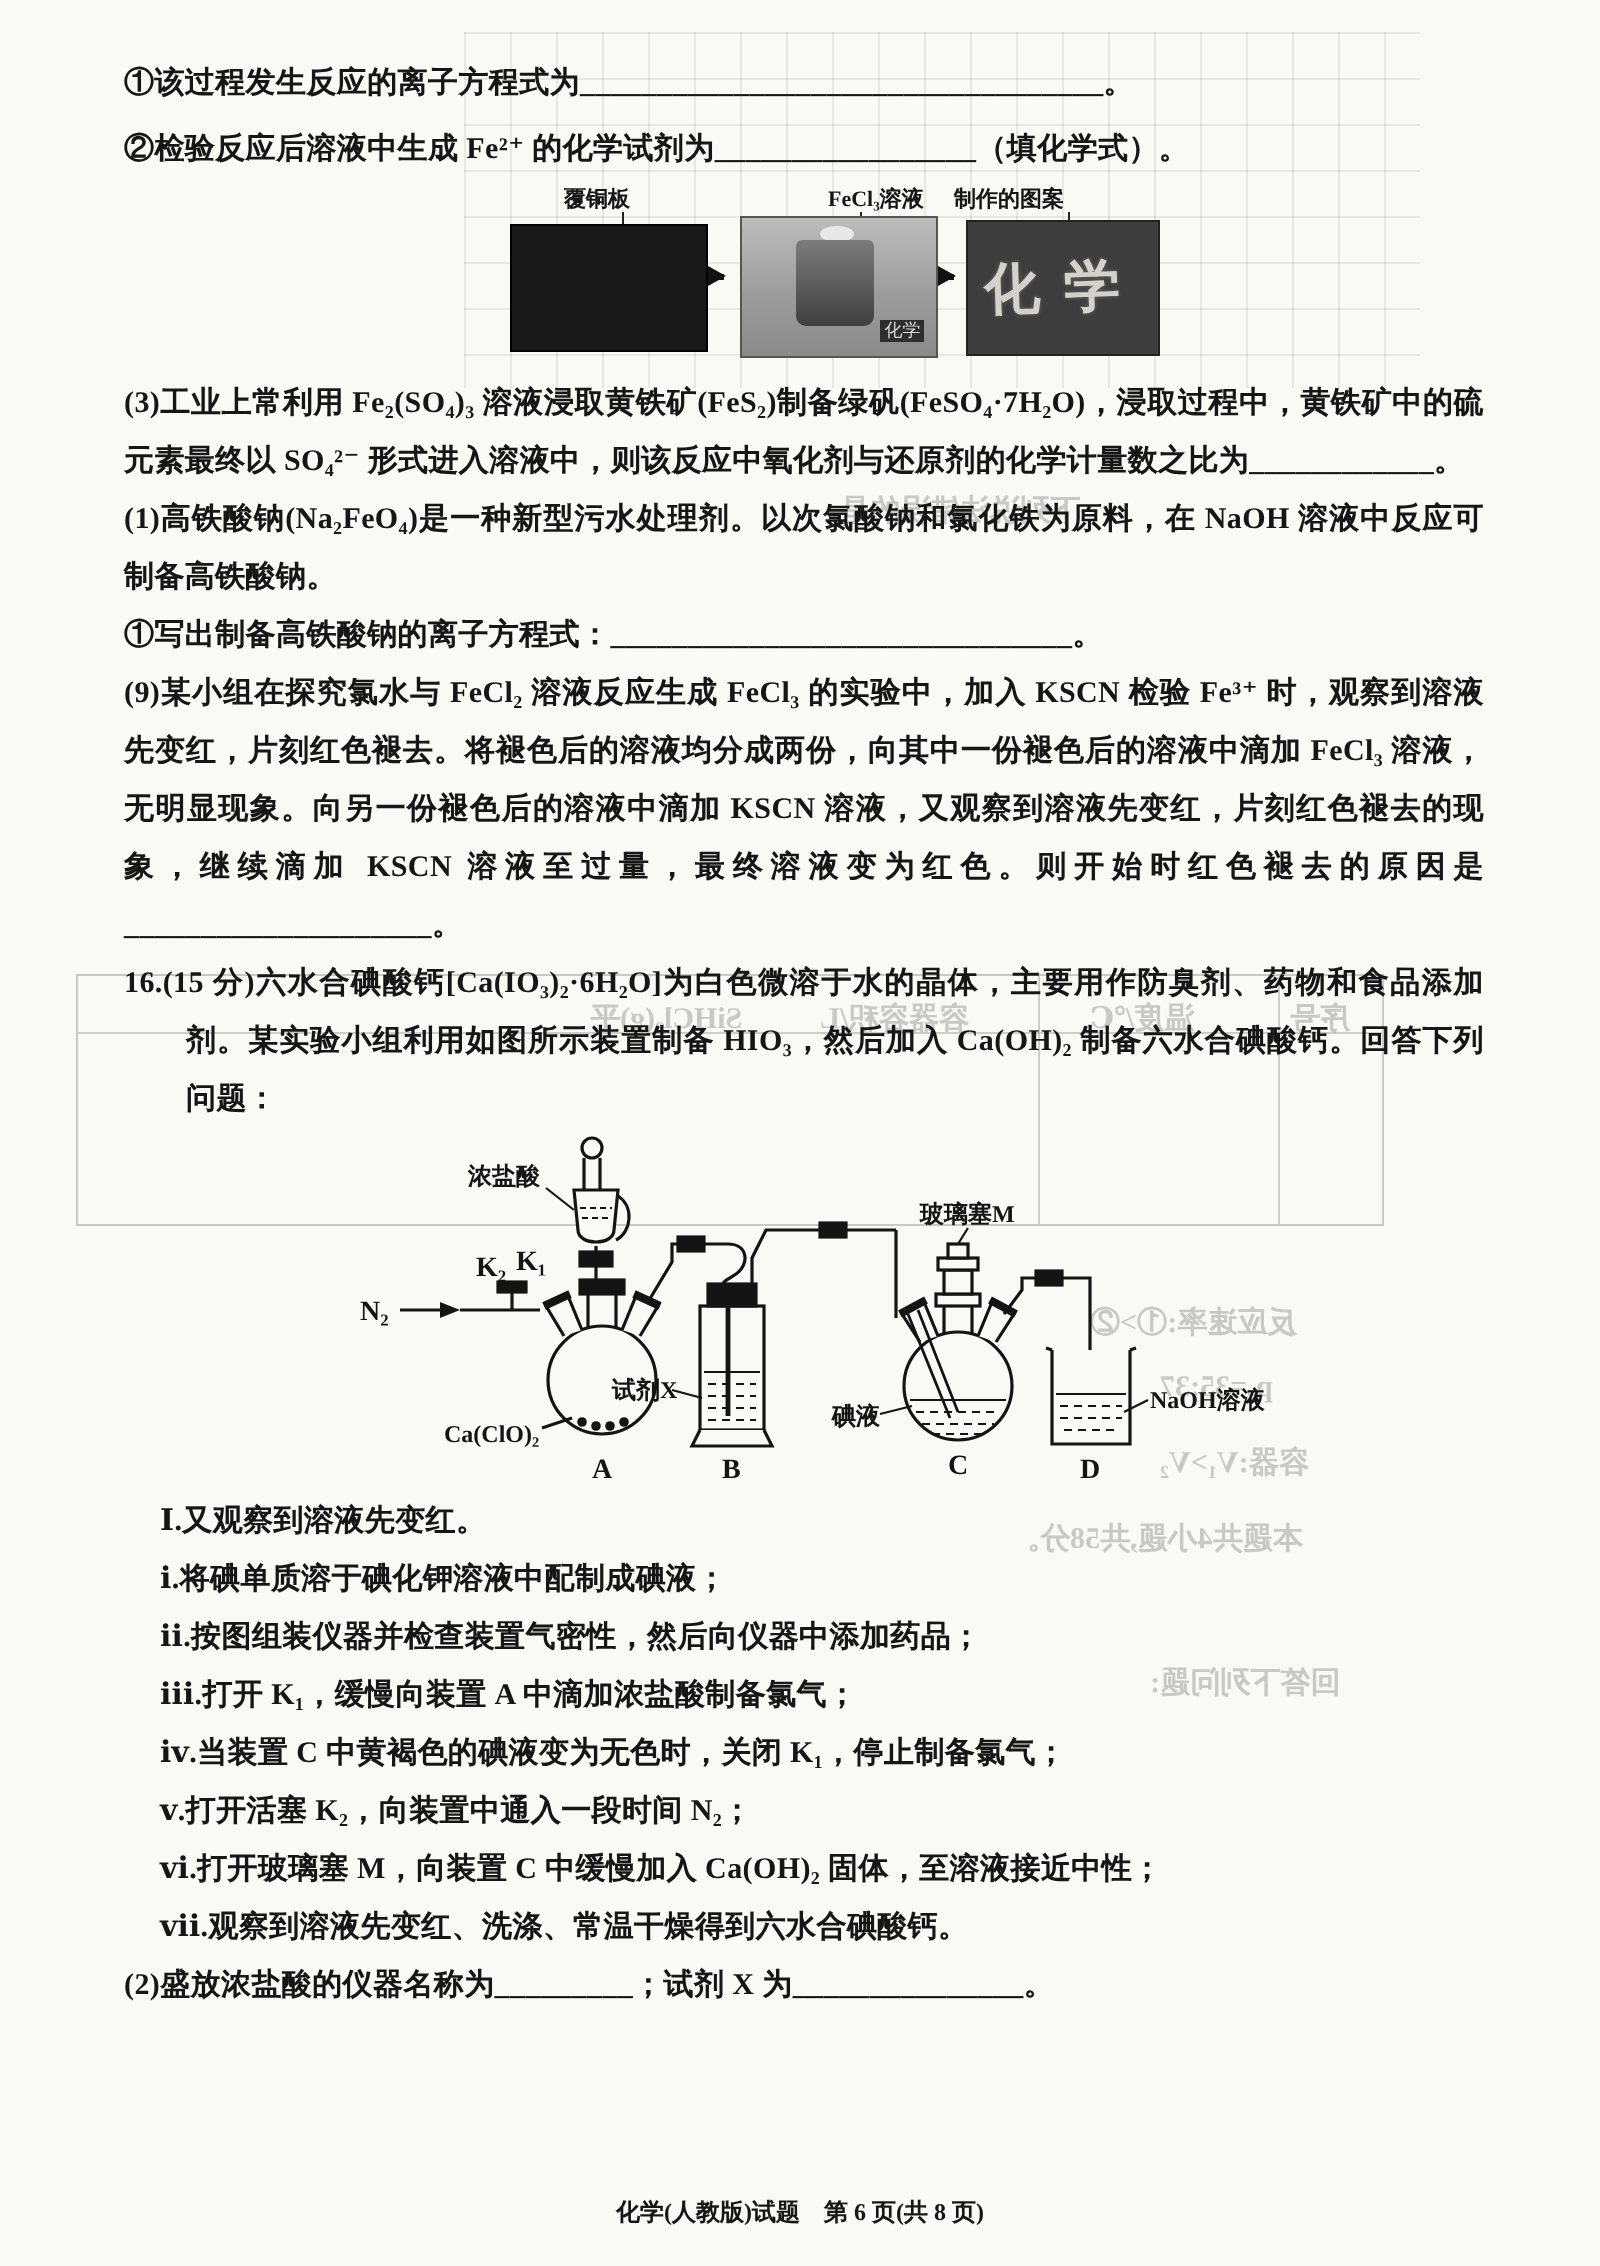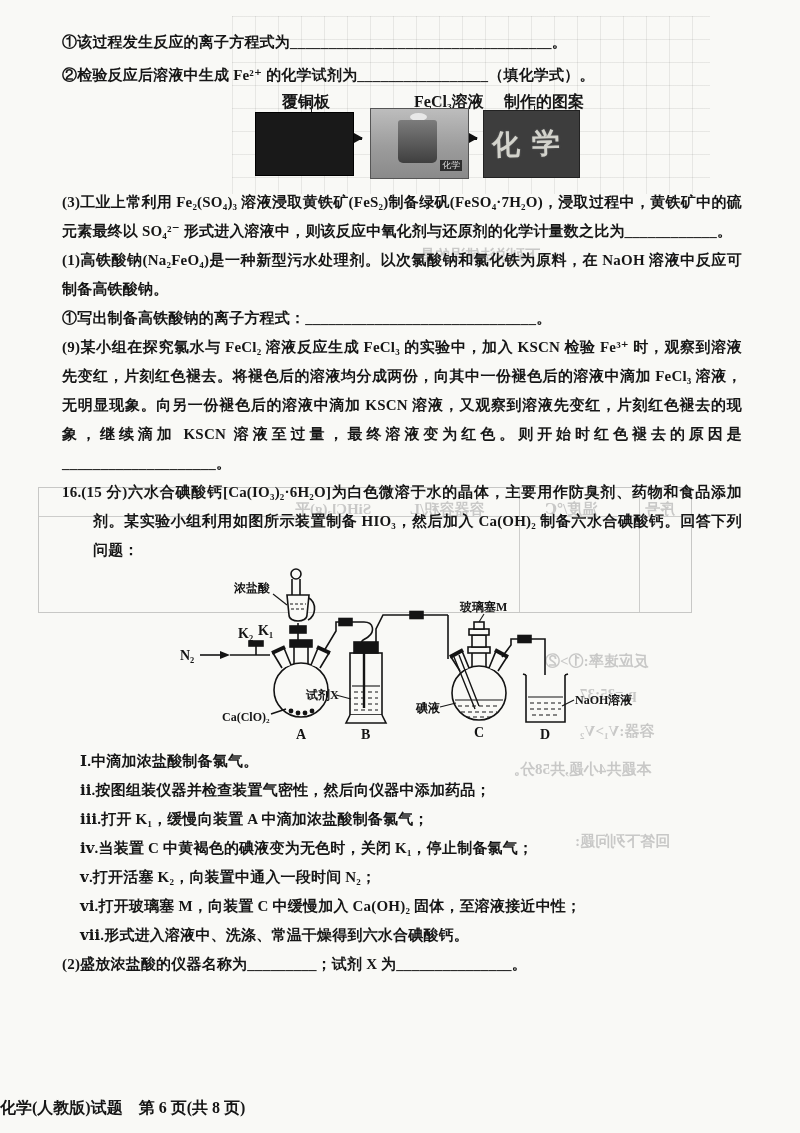--- a/index.html
+++ b/index.html
@@ -20,41 +20,41 @@
     font-weight:bold;font-size:15px;white-space:nowrap;}
   .content{position:absolute;left:62px;top:26px;width:680px;z-index:2;}
   .content p{margin:0;font-size:15px;line-height:29px;font-weight:bold;text-align:justify;
     letter-spacing:.2px;}
   p.sp{line-height:33px;}
   .p16{margin-left:-7px;padding-left:31px;text-indent:-31px;}
   .stepblock p{margin-left:18px;line-height:29px;}
   
   .figure{position:relative;height:96px;}
   .figure *{position:absolute;}
-  .fig-label{font-size:16px;font-weight:bold;top:0;white-space:nowrap;}
+  .fig-label{font-size:11px;font-weight:bold;top:0;white-space:nowrap;}
   .lead{width:1px;background:#222;top:14px;}
   .photo1{left:193px;top:20px;width:97px;height:62px;background:#191919;border:1px solid #000;}
   .photo2{left:308px;top:16px;width:97px;height:69px;border:1px solid #555;
     background:linear-gradient(#bdbdbd 0%,#9c9c9c 55%,#8a8a8a 100%);}
   .p2-flask{left:28%;top:16%;width:40%;height:62%;background:linear-gradient(#7c7c7c,#3f3f3f);border-radius:3px 3px 5px 5px;}
   .p2-glow{left:40%;top:6%;width:18%;height:12%;background:#e8e8e8;border-radius:50%;}
   .p2-tag{right:6%;bottom:10%;background:#2e2e2e;color:#d8d8d8;font-size:9px;line-height:11px;padding:0 2px;}
   .photo3{left:421px;top:18px;width:95px;height:66px;background:#3d3d3d;border:1px solid #222;
     display:flex;align-items:center;justify-content:center;}
   .photo3 span{position:static;color:#d3d3cc;font-size:28px;font-weight:bold;letter-spacing:12px;
     text-shadow:0 0 2px #6a6a6a;transform:rotate(-2deg);}
   .arr{display:flex;align-items:center;top:46px;}
   .arr i{display:block;width:8px;height:3px;background:#111;}
   .arr b{display:block;width:0;height:0;border-left:9px solid #111;border-top:5px solid transparent;border-bottom:5px solid transparent;}
   
   .diagram{margin:2px 0 2px 116px;}
   .diagram svg{display:block;}
   .dg-t{font-family:"Liberation Serif","DejaVu Serif",serif;font-size:12px;font-weight:bold;fill:#141414;}
   .dg-big{font-size:14px;}
-  .footer{position:absolute;left:0;right:0;top:1098px;font-size:16px;
+  .footer{position:absolute;left:0;right:0;top:1098px;text-align:center;font-size:12px;
     font-weight:bold;z-index:2;}
 </style>
 </head>
 <body>
 
 <div class="sheet">
 
   <div class="grid-bleed"></div>
   <div class="table-bleed">
     <div class="v1"></div>
@@ -78,21 +78,21 @@
   <div class="content">
 
     <p class="sp">①该过程发生反应的离子方程式为__________________________________。</p>
     <p class="sp">②检验反应后溶液中生成 Fe²⁺ 的化学试剂为_________________（填化学式）。</p>
 
     <div class="figure">
       <span class="fig-label" style="left:220px">覆铜板</span>
       <span class="lead" style="left:249px;height:7px"></span>
       <span class="fig-label" style="left:352px">FeCl₃溶液</span>
       <span class="lead" style="left:368px;height:10px"></span>
-      <span class="fig-label" style="left:442px">制作的图案</span>
+      <span class="fig-label" style="left:415px">制作的图案</span>
       <span class="lead" style="left:472px;height:6px"></span>
 
       <span class="photo1"></span>
       <span class="arr" style="left:292px">
           <i></i>
           <b></b>
         </span>
       <span class="photo2">
         <span class="p2-glow"></span>
         <span class="p2-flask"></span>
@@ -206,27 +206,28 @@
         <text class="dg-t dg-big" x="183" y="172">B</text>
         <text class="dg-t" x="282" y="44">玻璃塞M</text>
         <text class="dg-t" x="238" y="145">碘液</text>
         <text class="dg-t dg-big" x="296" y="170">C</text>
         <text class="dg-t" x="397" y="137">NaOH溶液</text>
         <text class="dg-t dg-big" x="362" y="172">D</text>
       </svg>
     </div>
 
     <div class="stepblock">
-      <p>Ⅰ.中滴加浓盐酸制备氯气。</p>
+      <p>Ⅰ.又观察到溶液先变红。</p>
+      <p>ⅰ.将碘单质溶于碘化钾溶液中配制成碘液；</p>
       <p>ⅱ.按图组装仪器并检查装置气密性，然后向仪器中添加药品；</p>
       <p>ⅲ.打开 K₁，缓慢向装置 A 中滴加浓盐酸制备氯气；</p>
       <p>ⅳ.当装置 C 中黄褐色的碘液变为无色时，关闭 K₁，停止制备氯气；</p>
       <p>ⅴ.打开活塞 K₂，向装置中通入一段时间 N₂；</p>
       <p>ⅵ.打开玻璃塞 M，向装置 C 中缓慢加入 Ca(OH)₂ 固体，至溶液接近中性；</p>
-      <p>ⅶ.形式进入溶液中、洗涤、常温干燥得到六水合碘酸钙。</p>
+      <p>ⅶ.观察到溶液先变红、洗涤、常温干燥得到六水合碘酸钙。</p>
     </div>
 
     <p>(2)盛放浓盐酸的仪器名称为_________；试剂 X 为_______________。</p>
 
   </div>
 
   <div class="footer">化学(人教版)试题　第 6 页(共 8 页)</div>
 
 </div>
 

